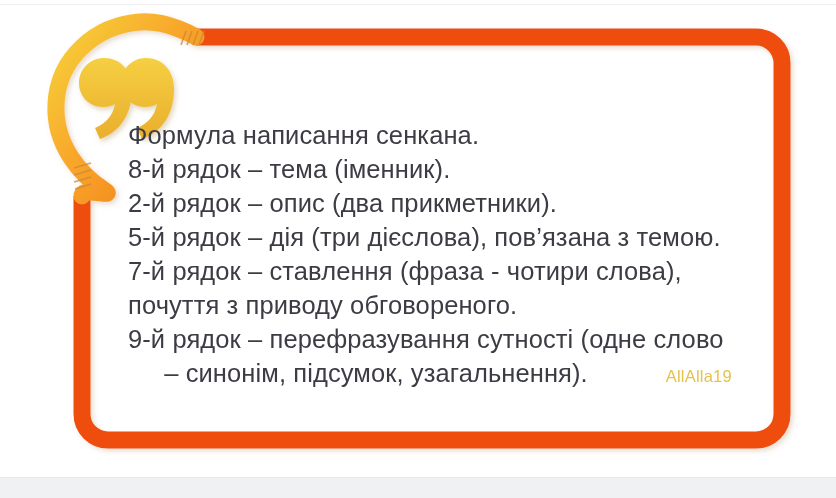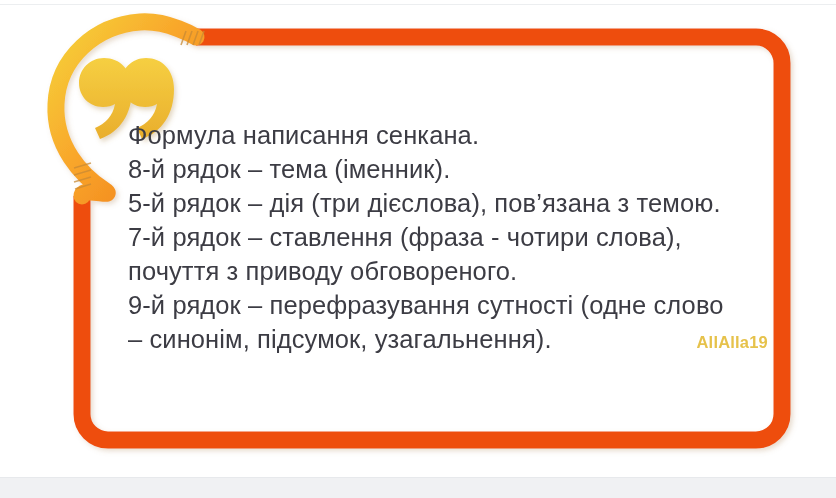--- a/index.html
+++ b/index.html
@@ -69,26 +69,26 @@
     font-family: "Liberation Sans", sans-serif;
     font-size: 25.5px;
     line-height: 34px;
     color: #3c3c44;
     white-space: pre;
     letter-spacing: 0.1px;
   }
   .last-line-row {
     display: flex;
     align-items: baseline;
-    justify-content: space-between;
+    justify-content: center;
   }
   .watermark {
     font-family: "Liberation Sans", sans-serif;
     font-size: 16.5px;
-    font-weight: bold;
+    font-weight: normal;
     color: #e6c24b;
     margin-left: 78px;
     letter-spacing: 0.2px;
     white-space: pre;
   }
 </style>
 </head>
 <body>
 
 <div id="stage">
@@ -180,20 +180,21 @@
                  L 142 139
                  C 162 132 174 114 174 89
                  C 174 70 162 58 146 58 Z"></path>
       </g>
     </svg>
   </div>
 
   <div class="text-block">
     <div class="text-line">Формула написання сенкана.</div>
     <div class="text-line">8-й рядок – тема (іменник).</div>
+    <div class="text-line">2-й рядок – опис (два прикметники).</div>
     <div class="text-line">5-й рядок – дія (три дієслова), пов’язана з темою.</div>
     <div class="text-line">7-й рядок – ставлення (фраза - чотири слова),</div>
     <div class="text-line">почуття з приводу обговореного.</div>
     <div class="text-line">9-й рядок – перефразування сутності (одне слово</div>
     <div class="last-line-row">
       <div class="text-line">– синонім, підсумок, узагальнення).</div>
       <div class="watermark">AllAlla19</div>
     </div>
   </div>
 

